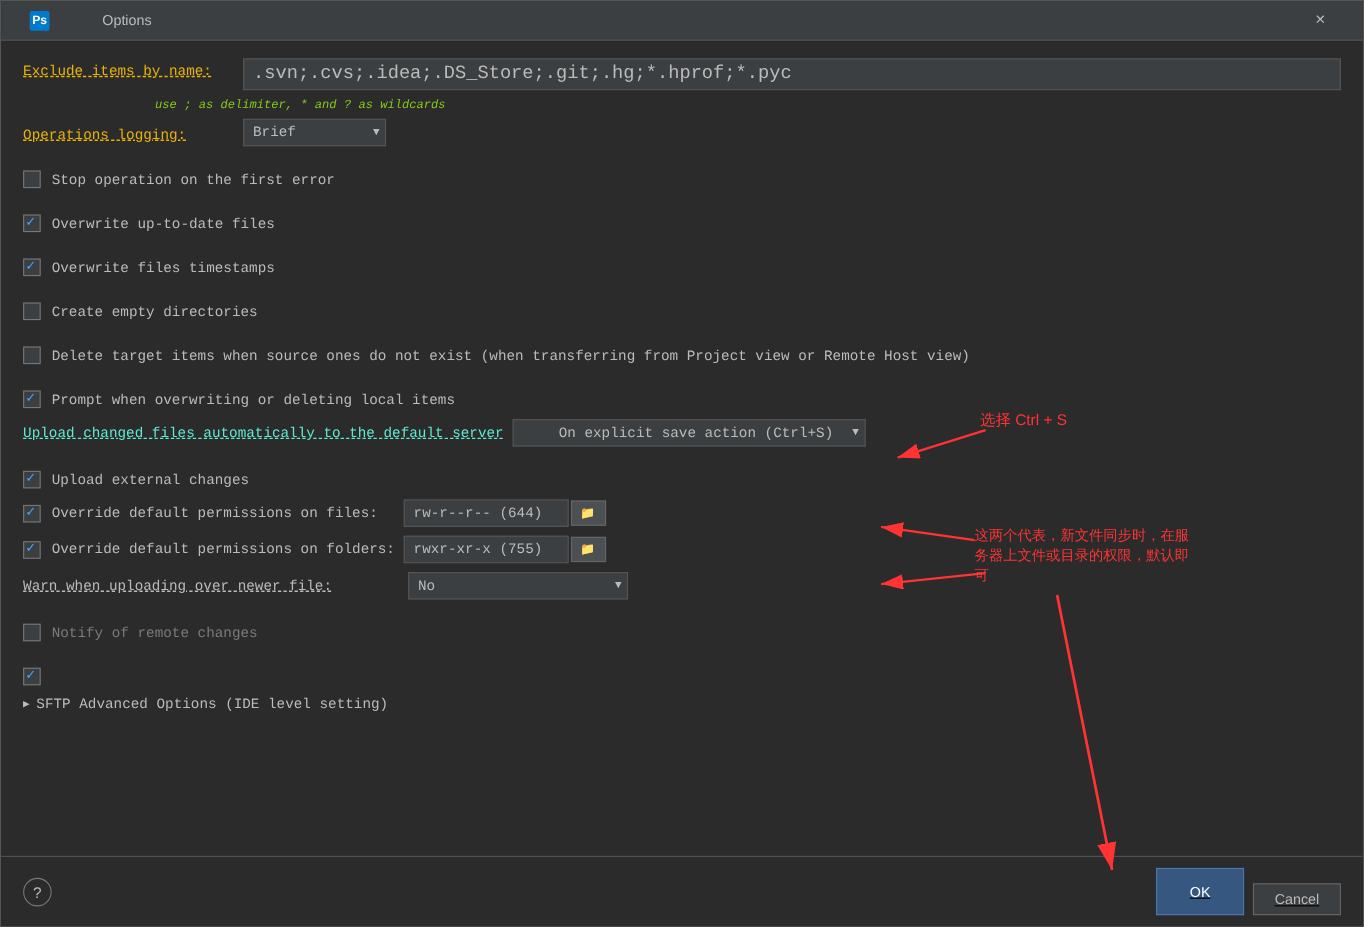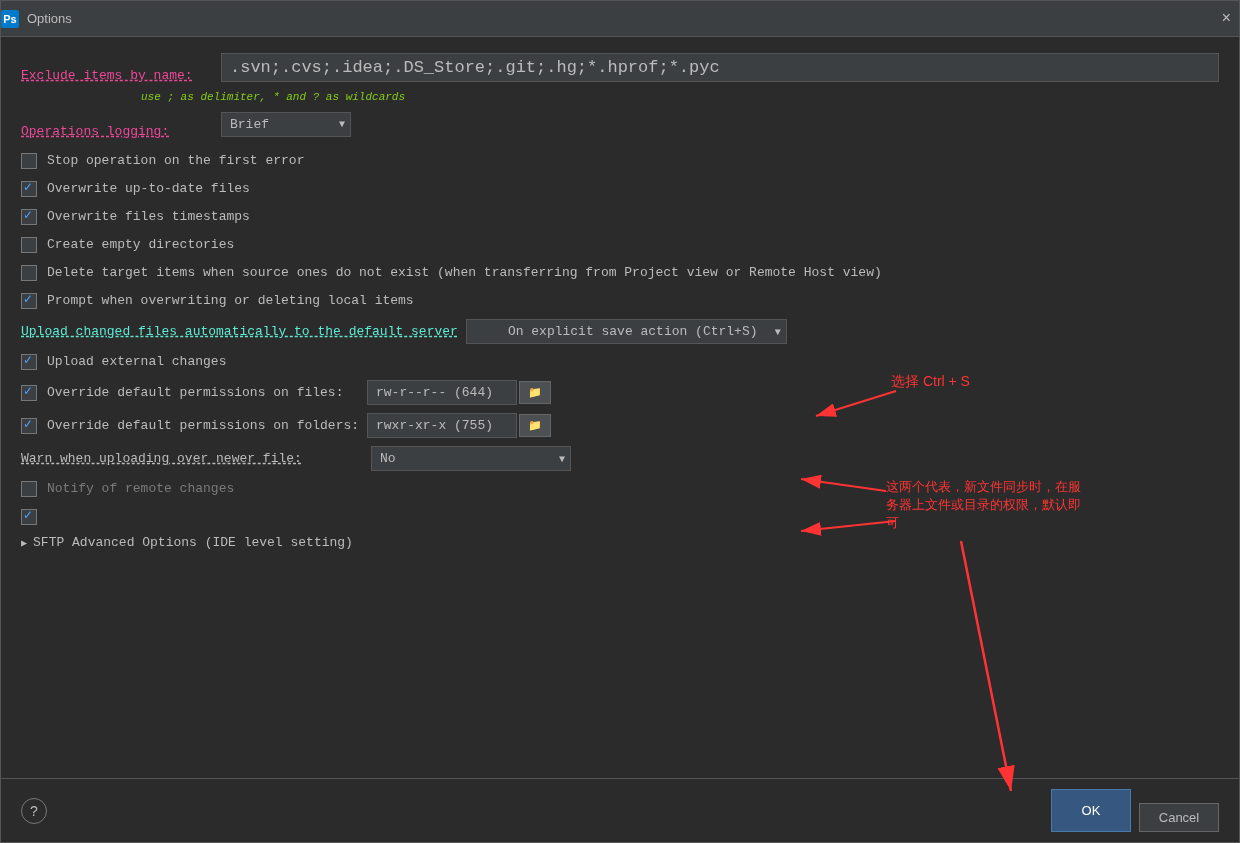--- a/index.html
+++ b/index.html
@@ -20,23 +20,24 @@
       display: flex;
       flex-direction: column;
       position: relative;
       overflow: hidden;
     }
     .titlebar {
       background: #3c3f41;
       height: 36px;
       display: flex;
       align-items: center;
-      padding: 0 0;
+      padding: 0 26px;
       border-bottom: 1px solid #555;
       flex-shrink: 0;
+      gap: 40px;
     }
     .titlebar-icon {
       width: 18px;
       height: 18px;
       margin-right: 8px;
       background: #007acc;
       border-radius: 2px;
       display: flex;
       align-items: center;
       justify-content: center;
@@ -62,26 +63,25 @@
       padding: 16px 20px;
       overflow-y: auto;
       color: #bbbbbb;
     }
     .form-row {
       display: flex;
       align-items: flex-start;
       margin-bottom: 8px;
     }
     .label {
-      color: #ec4899;
+      color: #eab308;
       white-space: nowrap;
       min-width: 200px;
       padding-top: 4px;
       font-size: 13px;
-      margin-top: 11px;
     }
     .label.underline {
       text-decoration: underline;
       text-decoration-style: dashed;
     }
     .text-input {
       background: #3c3f41;
       border: 1px solid #555;
       color: #bbbbbb;
       padding: 4px 8px;
@@ -120,22 +120,24 @@
       position: absolute;
       right: 6px;
       top: 50%;
       transform: translateY(-50%);
       pointer-events: none;
       color: #bbbbbb;
       font-size: 10px;
     }
     .checkbox-row {
       display: flex;
+      align-items: center;
       margin-bottom: 8px;
       padding: 2px 0;
+      margin-top: 20px;
     }
     .checkbox-row input[type="checkbox"] {
       appearance: none;
       -webkit-appearance: none;
       width: 16px;
       height: 16px;
       border: 1px solid #777;
       background: #3c3f41;
       margin-right: 10px;
       flex-shrink: 0;
@@ -245,20 +247,21 @@
       color: #bbbbbb;
       cursor: pointer;
       font-size: 14px;
       display: flex;
       align-items: center;
       justify-content: center;
     }
     .footer-buttons {
       display: flex;
       gap: 8px;
+      text-decoration: underline;
     }
     .btn-ok {
       background: #365880;
       border: 1px solid #4a7aaa;
       color: #ffffff;
       padding: 6px 28px;
       cursor: pointer;
       font-size: 13px;
       font-family: Arial, sans-serif;
       min-width: 80px;

